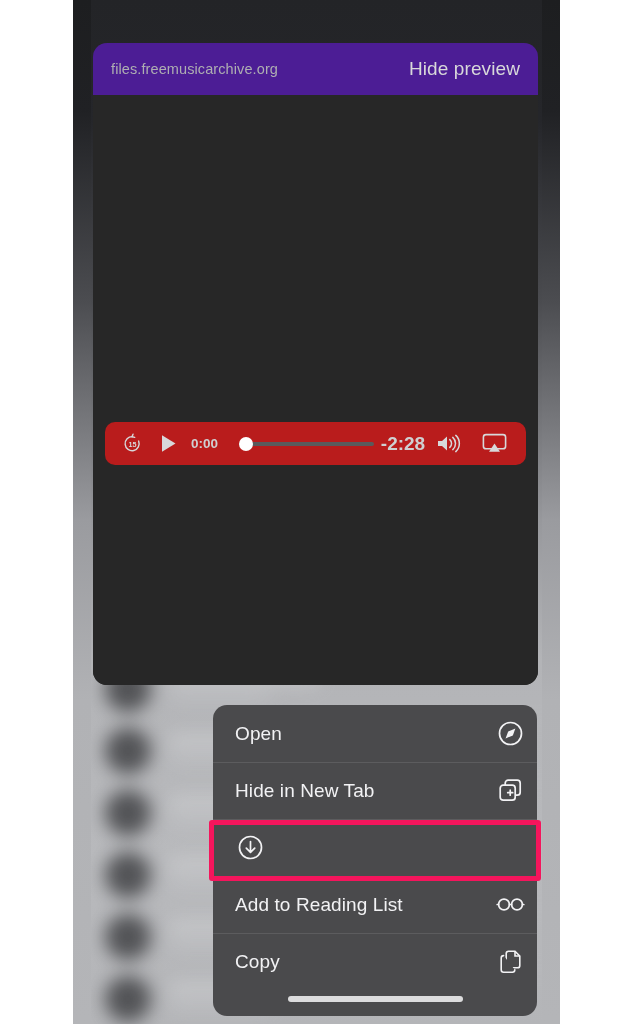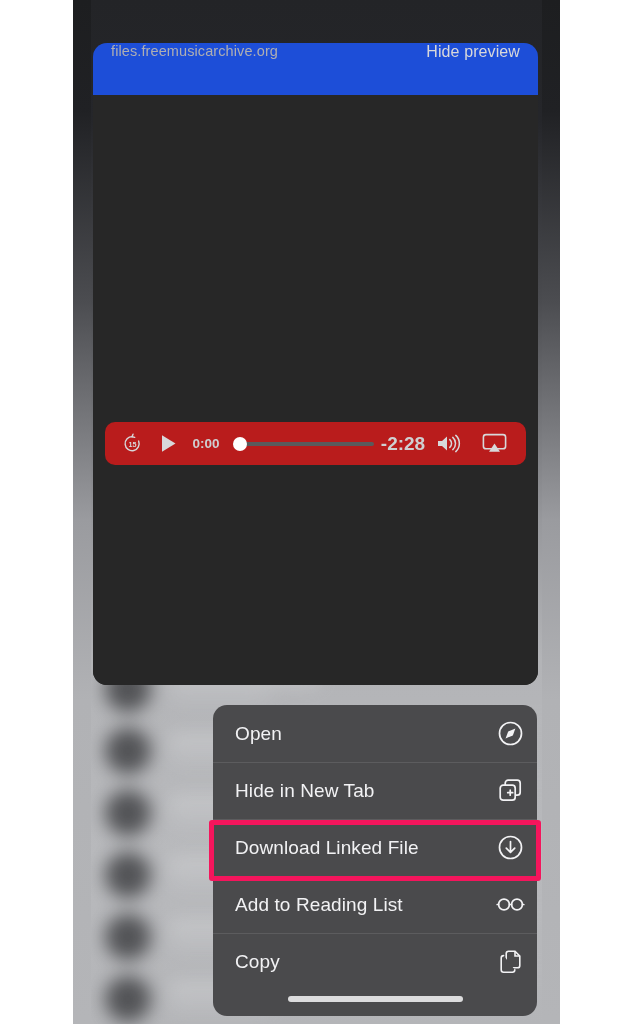--- a/index.html
+++ b/index.html
@@ -89,30 +89,30 @@
   #preview {
     position:absolute;
     left:20px; top:43px;
     width:445px; height:642px;
     background:#282828;
     border-radius:14px;
     overflow:hidden;
   }
   #preview-header {
     height:52px;
-    background:#1d4ed8;
-    display:flex; align-items:flex-start;
+    background:#4c1d95;
+    display:flex; align-items:center;
     justify-content:space-between;
     padding:0 18px;
   }
   #preview-url {
     font-size:14.5px; color:#aeaeb2; letter-spacing:.1px;
   }
   #hide-preview {
-    font-size:16px; color:#d8d8da; letter-spacing:.1px;
+    font-size:19px; color:#d8d8da; letter-spacing:.1px;
   }
   #preview-body {
     position:relative;
     height:590px;
     background:#272727;
   }
 
   
   #media-controls {
     position:absolute;
@@ -123,21 +123,22 @@
     display:flex; align-items:center;
     padding:0 12px;
     gap:0;
     font-weight:bold;
   }
   .mc-icon { display:flex; align-items:center; justify-content:center; }
   #skip-back { width:30px; }
   #play-btn { width:34px; margin-left:4px; }
   #time-elapsed {
     font-size:13.5px; color:#cfcfd1;
-    width:42px; text-align:center;
+    width:42px; text-align:left;
+    margin-left:6px;
     font-variant-numeric:tabular-nums;
   }
   #scrubber {
     position:relative;
     flex:1;
     height:14px;
     margin:0 6px;
     display:flex; align-items:center;
   }
   #scrub-track {
@@ -330,21 +331,20 @@
         <span class="menu-icon">
           <svg width="25" height="25" viewBox="0 0 25 25">
             <rect x="7.2" y="2.2" width="15" height="15" rx="3" fill="none" stroke="#f2f2f4" stroke-width="1.7"></rect>
             <rect x="2.2" y="7.2" width="15" height="15" rx="3" fill="#4a4a4c" stroke="#f2f2f4" stroke-width="1.7"></rect>
             <path d="M9.7 14.7 H14.7 M12.2 12.2 V17.2" stroke="#f2f2f4" stroke-width="1.7" stroke-linecap="round"></path>
           </svg>
         </span>
       </div>
 
       <div class="menu-item">
-        <span class="menu-label">Download Linked File</span>
         <span class="menu-icon">
           <svg width="25" height="25" viewBox="0 0 25 25">
             <circle cx="12.5" cy="12.5" r="11" fill="none" stroke="#f2f2f4" stroke-width="1.7"></circle>
             <path d="M12.5 6.6 V17.2 M8.3 13.2 L12.5 17.4 L16.7 13.2" fill="none" stroke="#f2f2f4" stroke-width="1.7" stroke-linecap="round" stroke-linejoin="round"></path>
           </svg>
         </span>
       </div>
 
       <div class="menu-item">
         <span class="menu-label">Add to Reading List</span>

